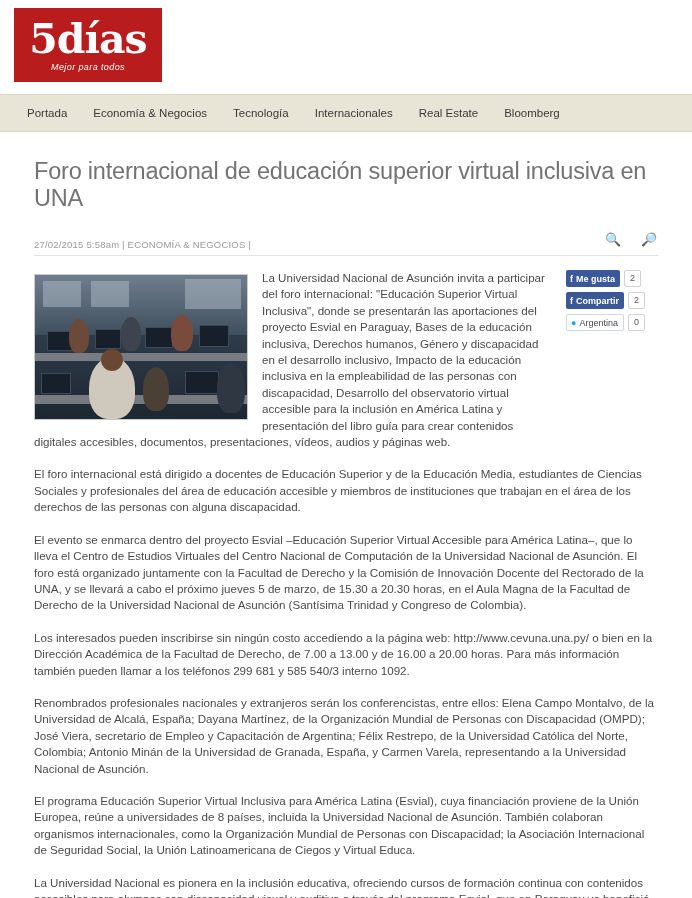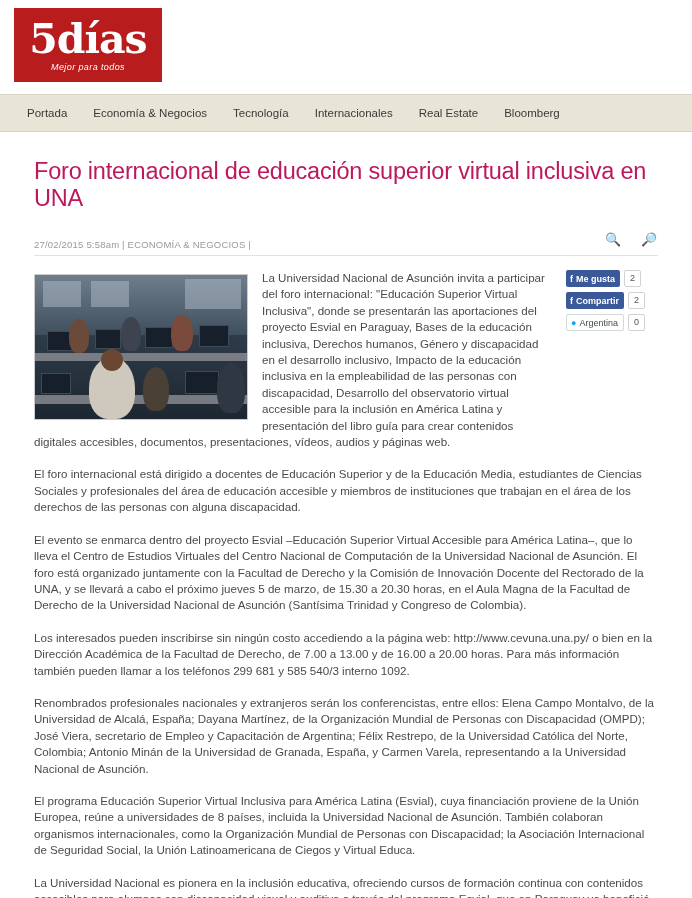--- a/index.html
+++ b/index.html
@@ -68,21 +68,21 @@
     cursor: pointer;
   }
 
   
   .article {
     padding: 0 14px;
   }
   .headline {
     font-size: 23.5px;
     font-weight: normal;
-    color: #be185d;
+    color: #737373;
     margin: 26px 0 0 20px;
     letter-spacing: -0.2px;
   }
   .meta-row {
     margin: 22px 20px 0 20px;
     border-bottom: 1px solid #e2e2e2;
     padding-bottom: 8px;
     position: relative;
     height: 22px;
   }

